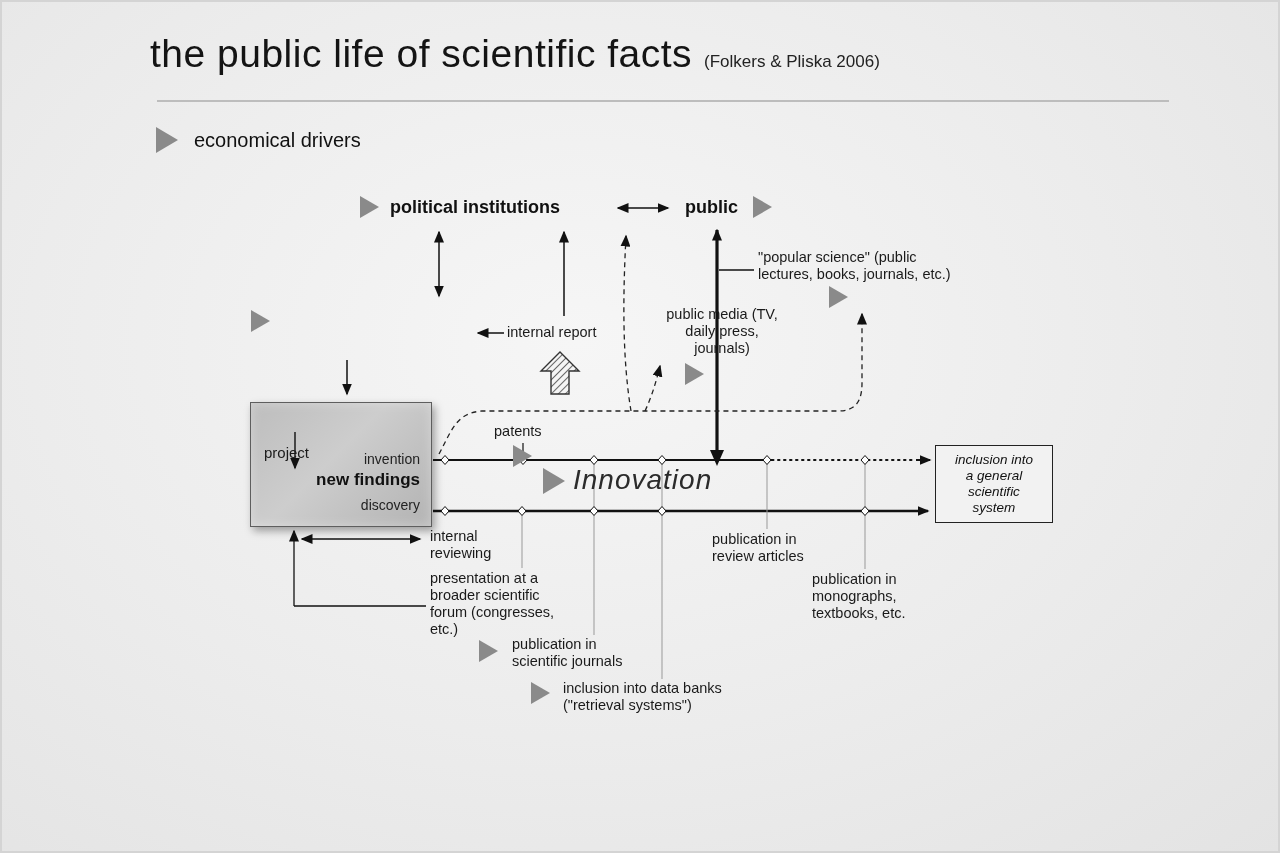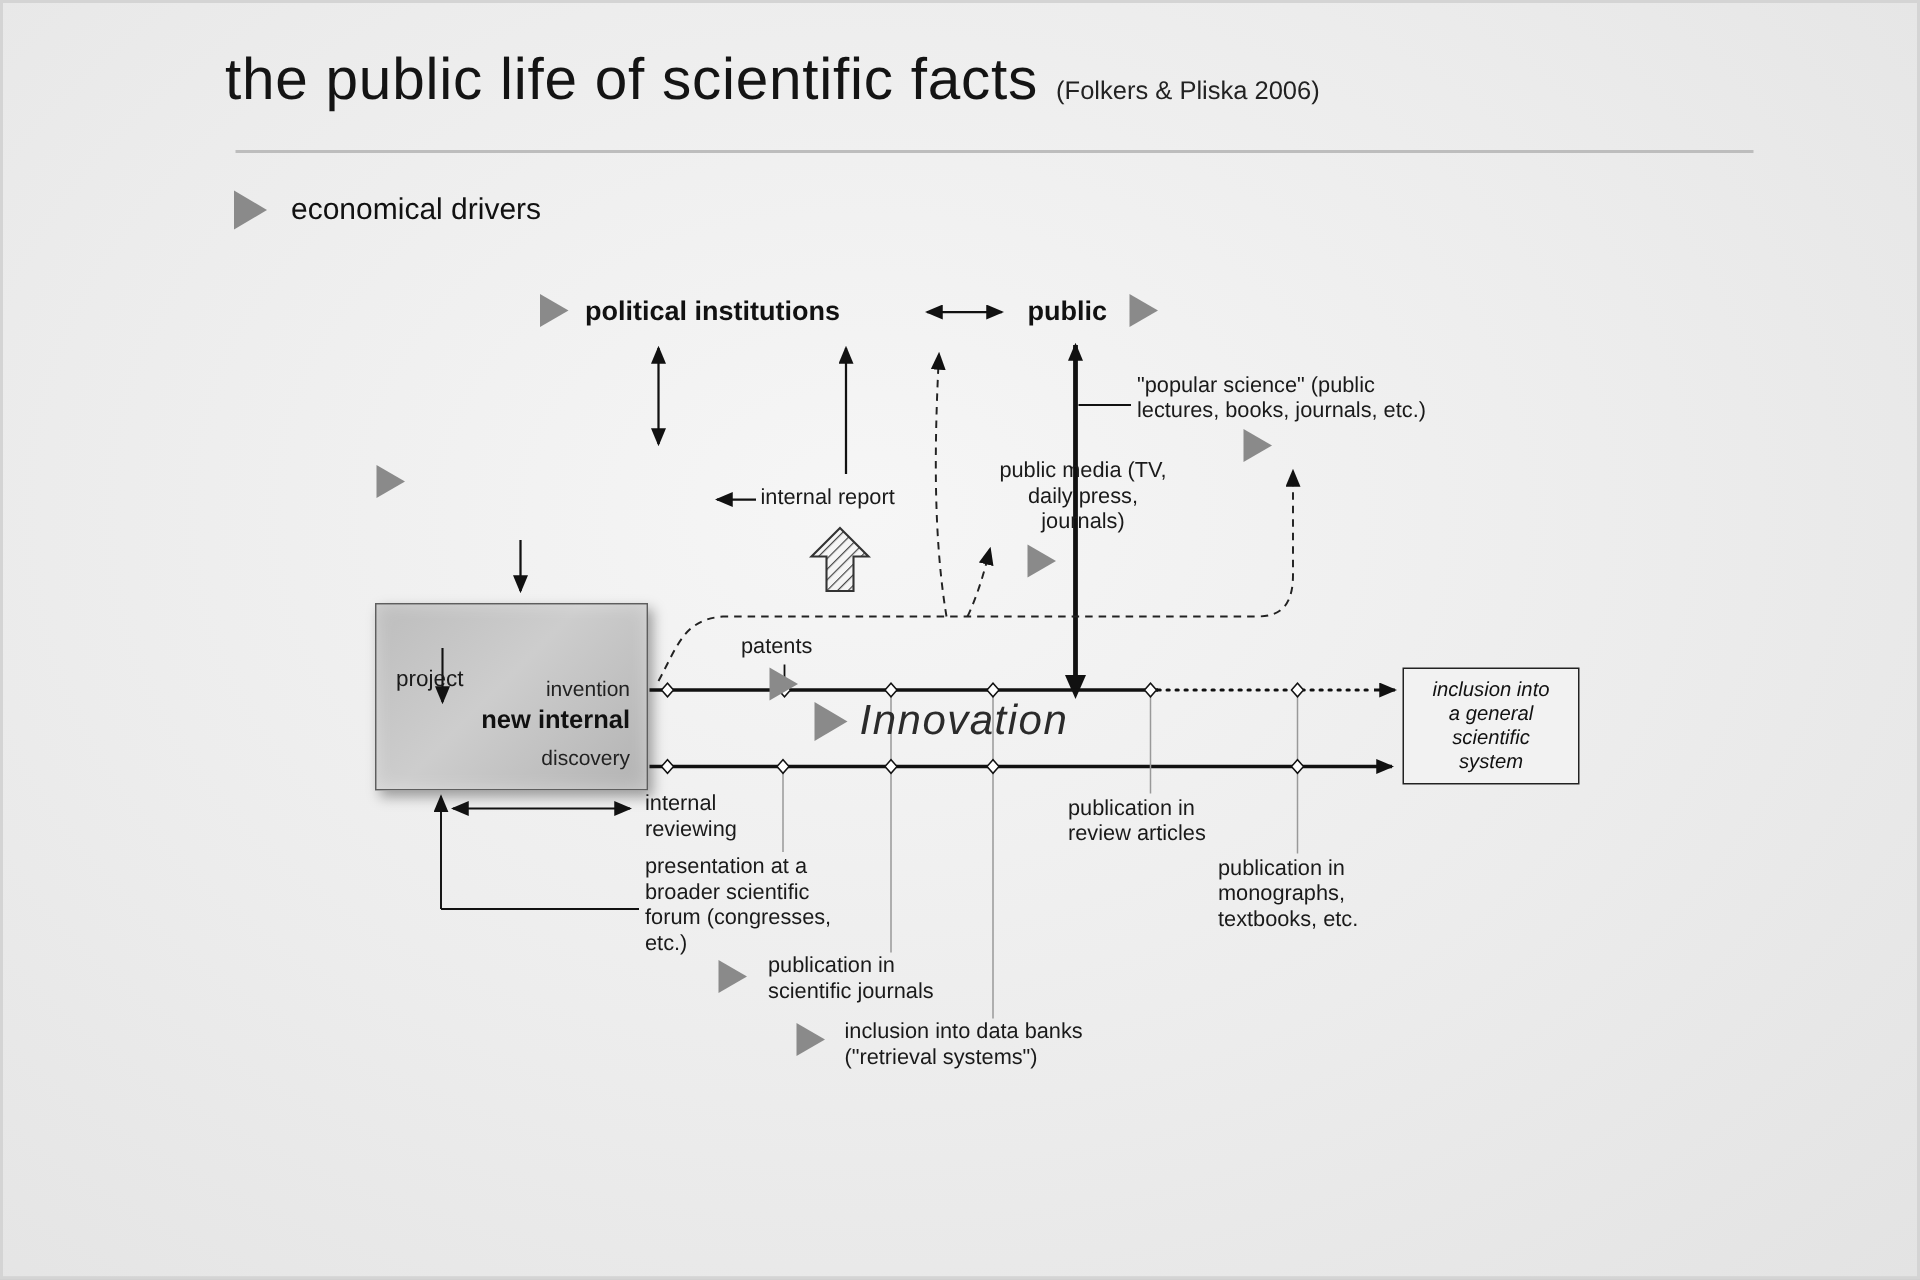--- a/index.html
+++ b/index.html
@@ -126,21 +126,21 @@
 daily press,
 journals)</div>
   <div class="tri z2" style="left: 683px; top: 361px; border-width: 11px 0px 11px 19px; border-left-color: rgb(138, 138, 138);"></div>
 
   <div class="abs lbl z2" style="left:756px;top:247px;width:245px;">"popular science" (public
 lectures, books, journals, etc.)</div>
   <div class="tri z2" style="left: 827px; top: 284px; border-width: 11px 0px 11px 19px; border-left-color: rgb(138, 138, 138);"></div>
 
   <div class="abs lbl z2" style="left:262px;top:406px;font-size:15px;margin-top:36px;">project</div>
   <div class="abs lbl rt z2" style="left:250px;top:449px;width:168px;font-size:14px;color:#222;text-align:right;">invention</div>
-  <div class="abs rt z2" style="left:250px;top:468px;width:168px;font-size:17px;font-weight:bold;color:#111;">new internal</div>
+  <div class="abs rt z2" style="left:250px;top:468px;width:168px;font-size:17px;font-weight:bold;color:#111;">new findings</div>
   <div class="abs lbl rt z2" style="left:250px;top:495px;width:168px;font-size:14px;color:#222;">discovery</div>
 
   <div class="abs lbl z2" style="left:492px;top:421px;">patents</div>
   <div class="tri z2" style="left: 511px; top: 443px; border-width: 11px 0px 11px 19px; border-left-color: rgb(138, 138, 138);"></div>
 
   <div class="tri z2" style="left: 541px; top: 466px; border-width: 13px 0px 13px 22px; border-left-color: rgb(138, 138, 138);"></div>
   <div class="abs innov z2" style="left:571px;top:462px;">Innovation</div>
 
   <div class="abs lbl z2" style="left:428px;top:526px;">internal
 reviewing</div>

